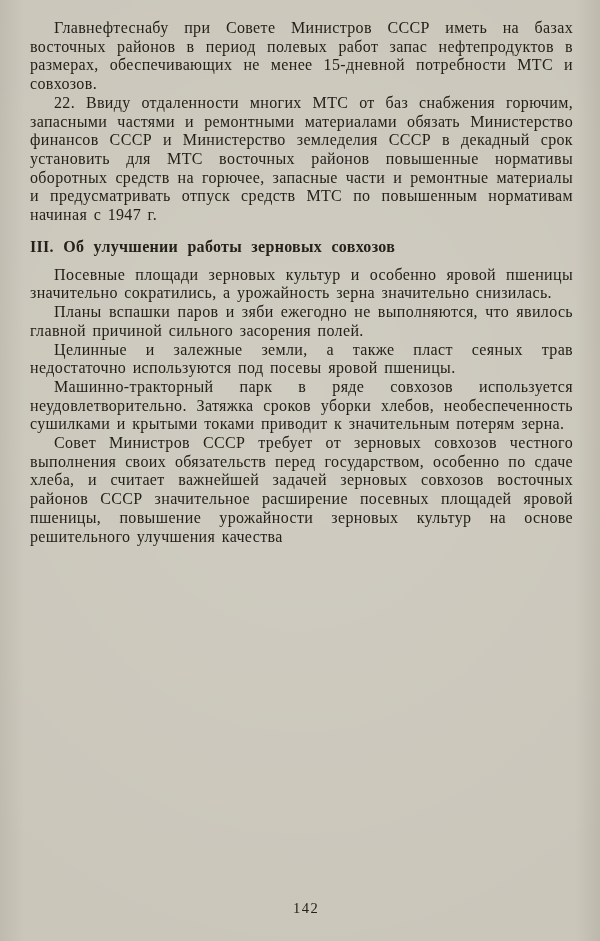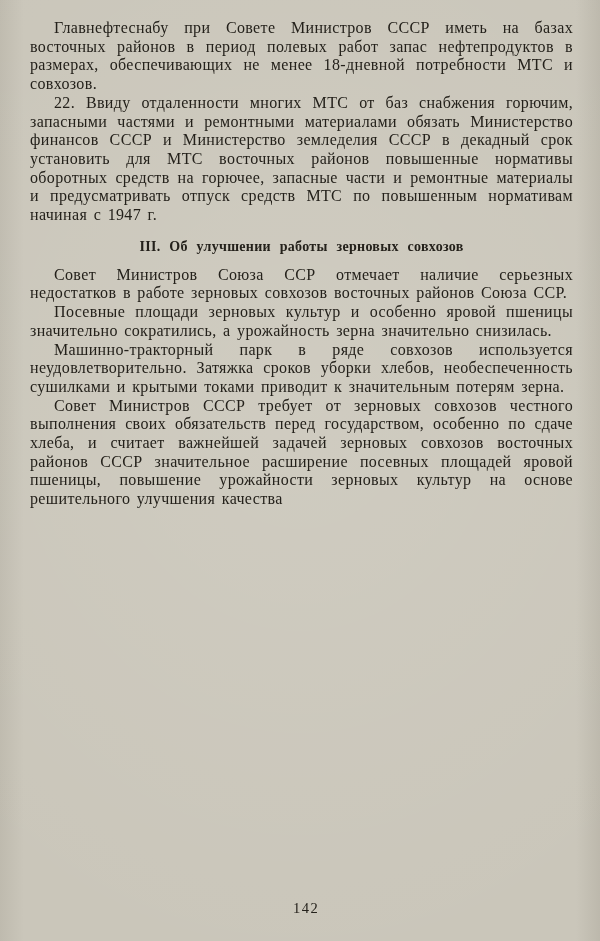--- a/index.html
+++ b/index.html
@@ -39,22 +39,21 @@
     font-size: 16px;
     line-height: 18.7px;
     letter-spacing: 0.35px;
     word-spacing: 2.2px;
   }
   .para.no-indent {
     text-indent: 0;
   }
   .heading {
     margin: 12px 0 10px 0;
-    text-align: center;
-    font-size: 14px;
+    font-size: 16px;
     line-height: 19px;
     font-weight: bold;
     letter-spacing: 0.3px;
     word-spacing: 5px;
   }
   .page-number {
     position: absolute;
     left: 12px;
     right: 0;
     bottom: 24px;
@@ -63,33 +62,34 @@
     letter-spacing: 1.5px;
   }
 </style>
 </head>
 <body>
 
 <div class="page">
   <div class="text-block">
 
 
-    <p class="para">Главнефтеснабу при Совете Министров СССР иметь на базах восточных районов в период полевых работ запас нефтепродуктов в размерах, обеспечивающих не менее 18-дневной потребности МТС и совхозов.</p>
+    <p class="para">Главнефтеснабу при Совете Министров СССР иметь на базах восточных районов в период полевых работ запас нефтепродуктов в размерах, обеспечивающих не менее 15-дневной потребности МТС и совхозов.</p>
 
 
     <p class="para">22. Ввиду отдаленности многих МТС от баз снабжения горючим, запасными частями и ремонтными материалами обязать Министерство финансов СССР и Министерство земледелия СССР в декадный срок установить для МТС восточных районов повышенные нормативы оборотных средств на горючее, запасные части и ремонтные материалы и предусматривать отпуск средств МТС по повышенным нормативам начиная с 1947 г.</p>
 
 
     <h3 class="heading">III. Об улучшении работы зерновых совхозов</h3>
 
-    <p class="para">Совет Министров Союза ССР отмечает наличие серьезных недостатков в работе зерновых совхозов восточных районов Союза ССР.</p>
 
     <p class="para">Посевные площади зерновых культур и особенно яровой пшеницы значительно сократились, а урожайность зерна значительно снизилась.</p>
 
+    <p class="para">Планы вспашки паров и зяби ежегодно не выполняются, что явилось главной причиной сильного засорения полей.</p>
 
+    <p class="para">Целинные и залежные земли, а также пласт сеяных трав недостаточно используются под посевы яровой пшеницы.</p>
 
     <p class="para">Машинно-тракторный парк в ряде совхозов используется неудовлетворительно. Затяжка сроков уборки хлебов, необеспеченность сушилками и крытыми токами приводит к значительным потерям зерна.</p>
 
 
     <p class="para">Совет Министров СССР требует от зерновых совхозов честного выполнения своих обязательств перед государством, особенно по сдаче хлеба, и считает важнейшей задачей зерновых совхозов восточных районов СССР значительное расширение посевных площадей яровой пшеницы, повышение урожайности зерновых культур на основе решительного улучшения качества</p>
 
   </div>
 
   <div class="page-number">142</div>
 </div>

